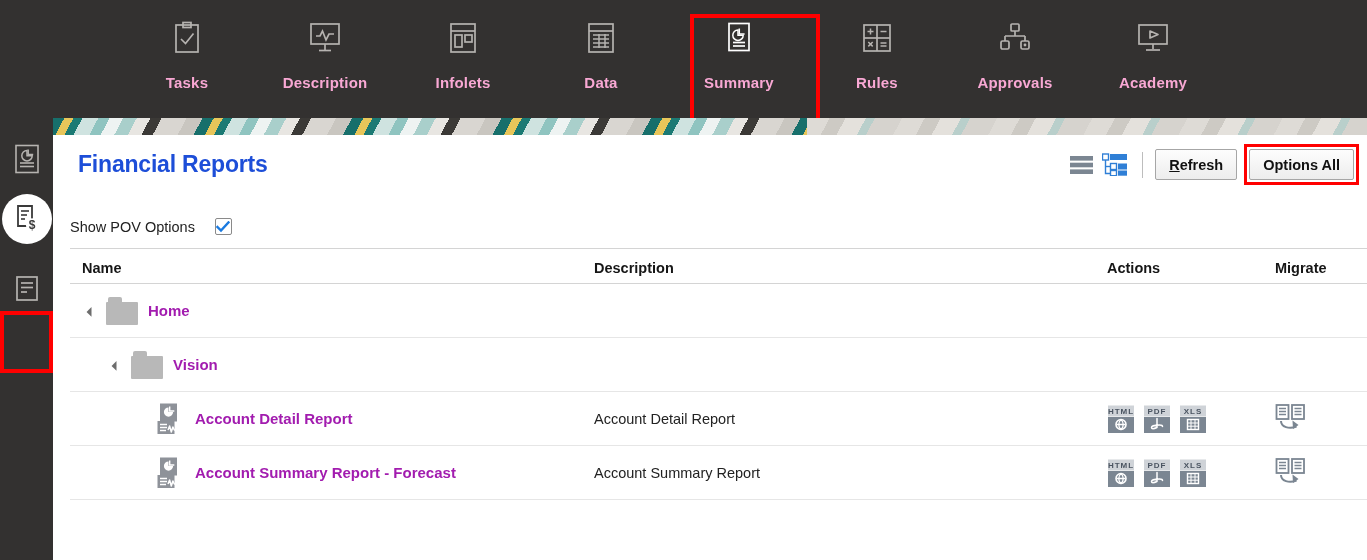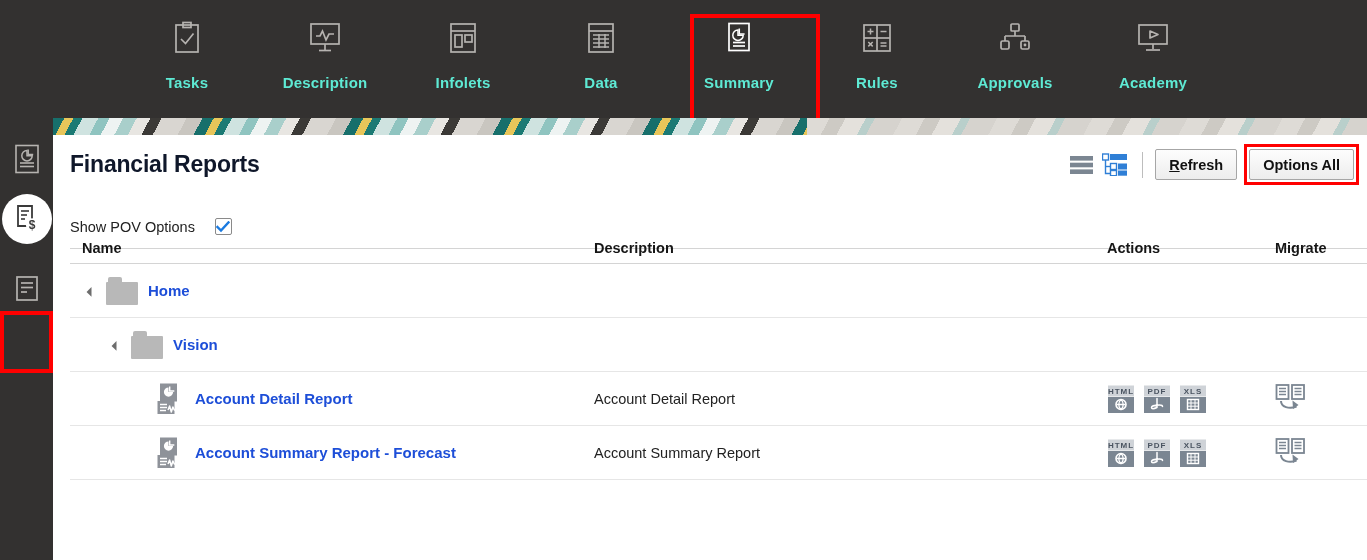--- a/index.html
+++ b/index.html
@@ -24,21 +24,21 @@
     width: 138px; display: flex; flex-direction: column;
     align-items: center; cursor: pointer;
   }
   .navicon {
     width: 38px; height: 40px;
     display: flex; align-items: center; justify-content: center;
     margin-bottom: 16px;
   }
   .navicon svg { display: block; }
   .navlabel {
-    color: #5eead4; font-size: 15px; font-weight: bold;
+    color: #f9a8d4; font-size: 15px; font-weight: bold;
     letter-spacing: .2px; white-space: nowrap;
   }
   .nav-highlight {
     position: absolute; left: 690px; top: 14px;
     width: 130px; height: 110px;
     border: 4px solid #ff0000; pointer-events: none;
   }
 
   
   .banner {
@@ -102,22 +102,22 @@
   
   .content {
     position: absolute; left: 53px; top: 135px; width: 1314px; height: 425px;
     background: #ffffff;
   }
 
   .page-header {
     position: relative; height: 58px;
   }
   .page-title {
-    position: absolute; left: 17px; top: 16px;
-    font-size: 23px; font-weight: bold; color: #0f172a;
+    position: absolute; left: 25px; top: 16px;
+    font-size: 23px; font-weight: bold; color: #1d4ed8;
     letter-spacing: -.2px;
   }
   .header-tools {
     position: absolute; right: 13px; top: 14px;
     display: flex; align-items: center; gap: 0;
   }
   .viewtoggle {
     width: 34px; height: 30px; display: flex; align-items: center;
     justify-content: center; cursor: pointer;
   }
@@ -149,21 +149,21 @@
   .chk {
     width: 17px; height: 17px; background:#fff;
     border: 1px solid #8a8a8a; border-radius: 2px;
     display: flex; align-items: center; justify-content: center;
     cursor: pointer;
   }
 
   
   .table { position: absolute; left: 17px; top: 113px; width: 1297px; }
   .thead {
-    display: flex; align-items: flex-end; height: 16px;
+    display: flex; align-items: flex-end; height: 36px;
     border-top: 1px solid #d4d4d4; border-bottom: 1px solid #d4d4d4;
   }
   .th {
     font-size: 14.5px; font-weight: bold; color: #161616;
     padding-bottom: 7px;
   }
   .col-name { width: 524px; padding-left: 12px; }
   .col-desc { width: 513px; }
   .col-actions { width: 168px; text-align: left; }
   .col-migrate { width: 92px; text-align: left; }
@@ -185,21 +185,21 @@
   .tri {
     width: 0; height: 0;
     border-left: 7px solid #6d6d6d;
     border-bottom: 7px solid transparent;
     border-top: 0;
     transform: rotate(-45deg) translate(-1px, 1px);
   }
   .folder { width: 34px; height: 28px; position: relative; flex: 0 0 auto; margin: 0 8px 0 6px; }
   .folder .tab { position: absolute; left: 2px; top: 0; width: 14px; height: 6px; background:#b8b8b8; border-radius: 2px 2px 0 0; }
   .folder .body { position: absolute; left: 0; top: 5px; width: 32px; height: 23px; background:#b8b8b8; border-radius: 1px; }
-  .nodename { font-size: 15px; font-weight: bold; color: #1d4ed8; }
+  .nodename { font-size: 15px; font-weight: bold; color: #a21caf; }
   .rpt-icon { width: 30px; height: 32px; flex: 0 0 auto; margin-right: 8px; }
 
   .act-icon { width: 28px; height: 30px; cursor: pointer; }
   .mig-icon { width: 32px; height: 29px; cursor: pointer; }
 </style>
 </head>
 <body>
 
 <div id="app">
 

